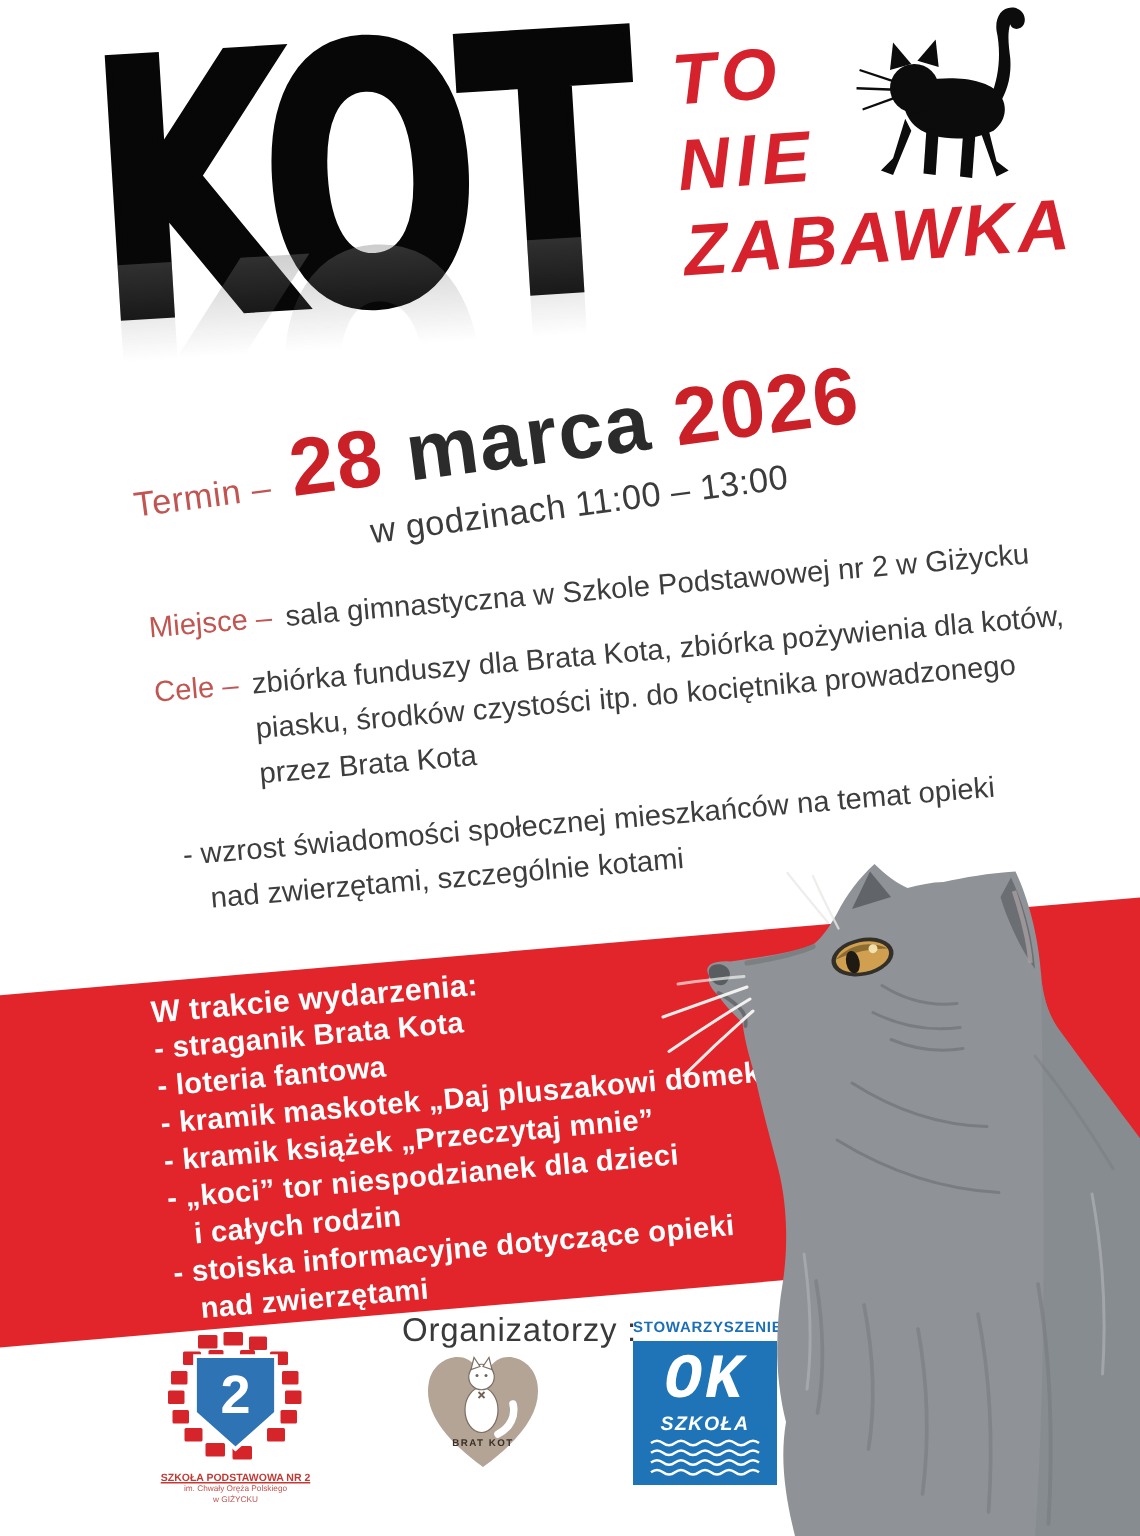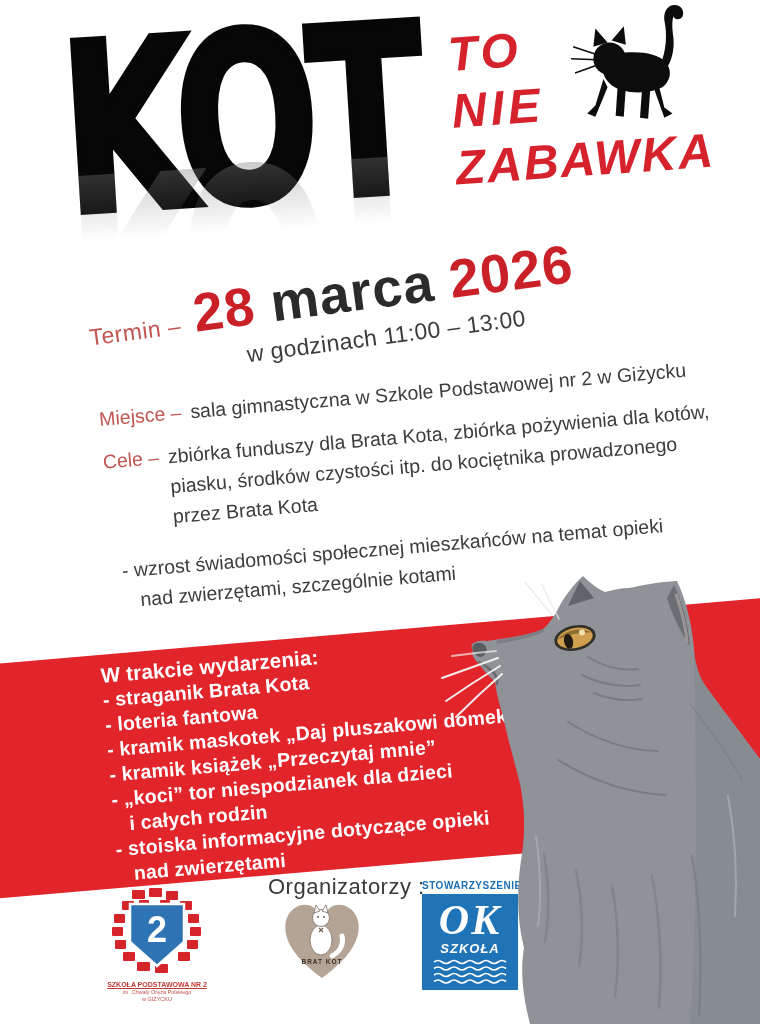--- a/index.html
+++ b/index.html
@@ -58,21 +58,21 @@
   .org-label{position:absolute;left:268px;top:874px;font-size:22px;color:#3a3a3a;
     letter-spacing:.5px;}
   .school-logo{position:absolute;left:92px;top:888px;width:130px;text-align:center;}
   .school-txt1{font-size:7px;color:#c33a35;font-weight:bold;text-decoration:underline;margin-top:1px;}
   .school-txt2,.school-txt3{font-size:5.5px;color:#c05551;margin-top:1px;}
   .heart-logo{position:absolute;left:278px;top:894px;width:88px;}
   .ok-logo{position:absolute;left:422px;top:880px;width:96px;text-align:center;z-index:2;}
   .ok-top{font-size:10px;font-weight:bold;color:#1c6fb5;letter-spacing:.5px;}
   .ok-square{margin-top:3px;width:96px;height:96px;background:#1f74b8;
     display:flex;flex-direction:column;align-items:center;justify-content:center;}
-  .ok-big{font-family:Liberation Serif, serif;font-style:italic;font-weight:bold;
+  .ok-big{font-family:Liberation Mono, monospace;font-style:italic;font-weight:bold;
     font-size:42px;line-height:40px;color:#fff;letter-spacing:2px;}
   .ok-city{font-size:13px;font-weight:bold;font-style:italic;color:#fff;letter-spacing:1px;margin-top:1px;}
   .ok-waves{margin-top:3px;}
 </style>
 </head>
 <body>
 
 <div class="poster">
 
   <div class="kot-block">

